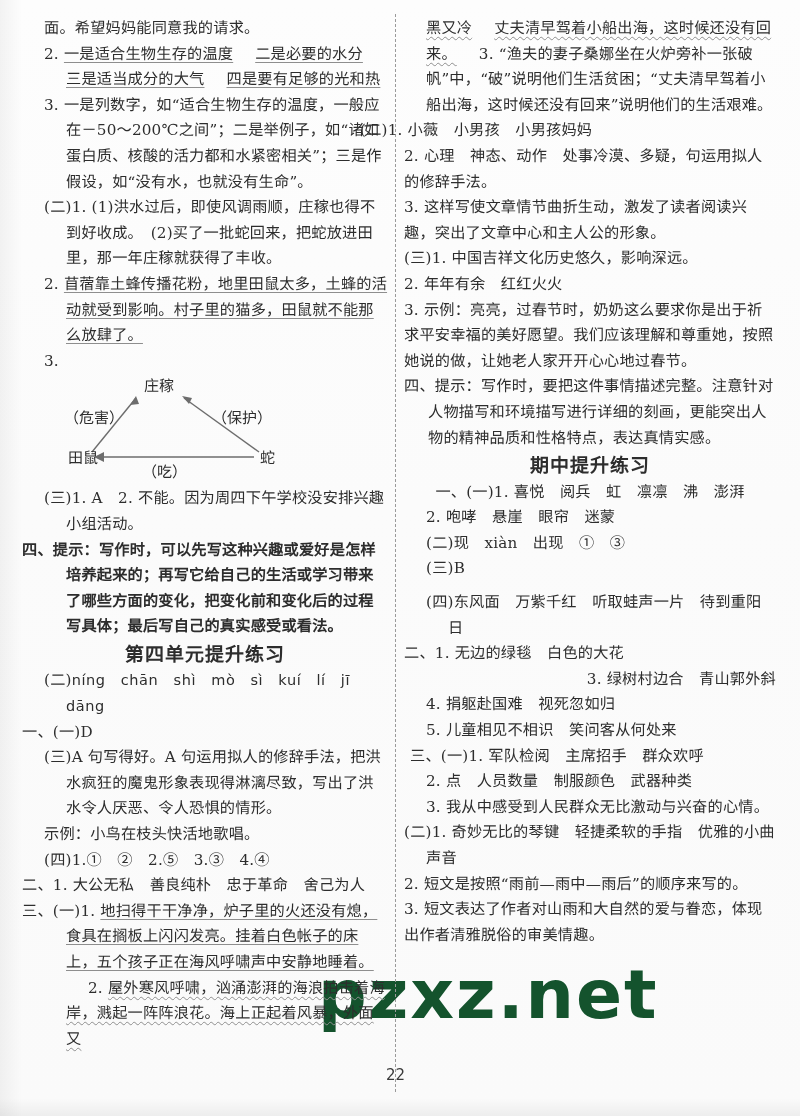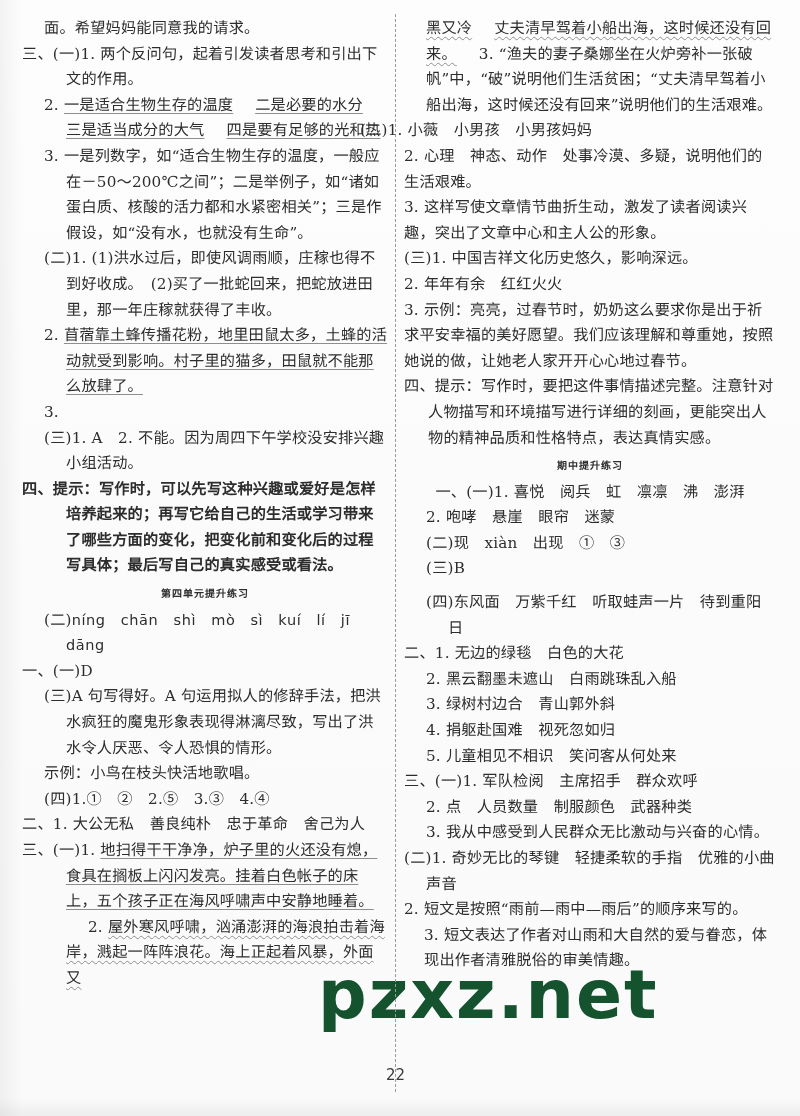--- a/index.html
+++ b/index.html
@@ -82,21 +82,21 @@
     text-indent:-22px;
   }
   .ind{ display:block; padding-left:22px; }
   .ind-wrap{ display:block; padding-left:44px; text-indent:-22px;}
   .flat{ display:block;margin-left:22px; }
 
   .center-title{
     text-align:center;
     font-family:"DejaVu Sans","Liberation Sans",sans-serif;
     font-weight:bold;
-    font-size:10px;
+    font-size:19px;
     letter-spacing:1px;
     margin:2px 0 1px 0;
   }
 
   
   .u{
     text-decoration:underline;
     text-decoration-color:#8e8e8e;
     text-decoration-thickness:1px;
     text-underline-offset:3px;
@@ -147,32 +147,50 @@
 <div class="watermark">pzxz.net</div>
 
 <div class="divider"></div>
 
 <div class="cols">
 
   <div class="col col-left">
 
     <p class="p flat"><span>面。希望妈妈能同意我的请求。</span></p>
 
-    <p class="p hang"><span>三、(一)1.</span> <span>两个反问句，起着引发读者思考和引出下文的作用。</span></p>
 
     <p class="p ind-wrap"><span>2.</span> <span class="u">一是适合生物生存的温度</span><span class="sp-l"></span><span class="u">二是必要的水分</span><span class="sp"></span><span class="u">三是适当成分的大气</span><span class="sp-l"></span><span class="u">四是要有足够的光和热</span></p>
 
     <p class="p ind-wrap"><span>3.</span> <span>一是列数字，如“适合生物生存的温度，一般应在－50～200℃之间”；二是举例子，如“诸如蛋白质、核酸的活力都和水紧密相关”；三是作假设，如“没有水，也就没有生命”。</span></p>
 
     <p class="p hang2"><span>(二)1.</span> <span>(1)洪水过后，即使风调雨顺，庄稼也得不到好收成。　(2)买了一批蛇回来，把蛇放进田里，那一年庄稼就获得了丰收。</span></p>
 
     <p class="p ind-wrap"><span>2.</span> <span class="u">苜蓿靠土蜂传播花粉，地里田鼠太多，土蜂的活动就受到影响。村子里的猫多，田鼠就不能那么放肆了。</span></p>
 
     <div class="ind">
       <span>3.</span>
+      <div class="diagram">
+        <svg width="330" height="110" viewBox="0 0 330 110">
+
+          <line x1="48" y1="78" x2="92" y2="24" stroke="#6d6d6d" stroke-width="1.4"></line>
+          <polygon points="92,22 86,31 95,30" fill="#6d6d6d"></polygon>
+
+          <line x1="215" y1="78" x2="140" y2="24" stroke="#6d6d6d" stroke-width="1.4"></line>
+          <polygon points="138,22 145,30 148,24" fill="#6d6d6d"></polygon>
+
+          <line x1="210" y1="83" x2="55" y2="83" stroke="#6d6d6d" stroke-width="1.4"></line>
+          <polygon points="50,83 60,78 60,88" fill="#6d6d6d"></polygon>
+        </svg>
+        <span class="lbl" style="left:100px;top:0px;">庄稼</span>
+        <span class="lbl" style="left:24px;top:72px;">田鼠</span>
+        <span class="lbl" style="left:216px;top:72px;">蛇</span>
+        <span class="lbl" style="left:20px;top:32px;">（危害）</span>
+        <span class="lbl" style="left:168px;top:32px;">（保护）</span>
+        <span class="lbl" style="left:98px;top:86px;">（吃）</span>
+      </div>
     </div>
 
     <p class="p hang2"><span>(三)1.</span> <span>A　2. 不能。因为周四下午学校没安排兴趣小组活动。</span></p>
 
     <p class="p hang2" style="padding-left:44px;text-indent:-44px;font-weight:bold;"><span>四、</span><span>提示：写作时，可以先写这种兴趣或爱好是怎样培养起来的；再写它给自己的生活或学习带来了哪些方面的变化，把变化前和变化后的过程写具体；最后写自己的真实感受或看法。</span></p>
 
     <p class="center-title">第四单元提升练习</p>
 
     <p class="p ind-wrap" style="text-indent:-22px;"><span>(二)</span><span class="pinyin">níng　chān　shì　mò　sì　kuí　lí　jī　dāng</span></p>
 
@@ -192,21 +210,21 @@
     <p class="p" style="padding-left:44px;text-indent:22px;"><span>2.</span> <span class="uw">屋外寒风呼啸，汹涌澎湃的海浪拍击着海岸，溅起一阵阵浪花。海上正起着风暴，外面又</span></p>
 
   </div>
 
   <div class="col col-right">
 
     <p class="p flat"><span class="uw">黑又冷</span><span class="sp-l"></span><span class="uw">丈夫清早驾着小船出海，这时候还没有回来。</span><span class="sp-l"></span><span>3.</span> <span>“渔夫的妻子桑娜坐在火炉旁补一张破帆”中，“破”说明他们生活贫困；“丈夫清早驾着小船出海，这时候还没有回来”说明他们的生活艰难。</span></p>
 
     <p class="p ind-wrap" style="text-indent:-44px;padding-left:0;"><span>(二)1.</span> <span>小薇　小男孩　小男孩妈妈</span></p>
 
-    <p class="p"><span>2.</span> <span>心理　神态、动作　处事冷漠、多疑，说明他们的生活艰难。</span></p>
+    <p class="p"><span>2.</span> <span>心理　神态、动作　处事冷漠、多疑，句运用拟人的修辞手法。</span></p>
 
     <p class="p"><span>3.</span> <span>这样写使文章情节曲折生动，激发了读者阅读兴趣，突出了文章中心和主人公的形象。</span></p>
 
     <p class="p"><span>(三)1.</span> <span>中国吉祥文化历史悠久，影响深远。</span></p>
 
     <p class="p"><span>2.</span> <span>年年有余　红红火火</span></p>
 
     <p class="p"><span>3.</span> <span>示例：亮亮，过春节时，奶奶这么要求你是出于祈求平安幸福的美好愿望。我们应该理解和尊重她，按照她说的做，让她老人家开开心心地过春节。</span></p>
 
     <p class="p hang2" style="text-indent:-24px;padding-left:24px;"><span>四、</span><span>提示：写作时，要把这件事情描述完整。注意针对人物描写和环境描写进行详细的刻画，更能突出人物的精神品质和性格特点，表达真情实感。</span></p>
@@ -218,37 +236,36 @@
     <p class="p" style="padding-left:22px;"><span>2.</span> <span>咆哮　悬崖　眼帘　迷蒙</span></p>
 
     <p class="p" style="padding-left:22px;"><span>(二)</span><span>现　xiàn　出现　①　③</span></p>
 
     <p class="p" style="padding-left:22px;"><span>(三)</span><span>B</span></p>
 
     <p class="p" style="padding-left:44px;text-indent:-22px;margin-top:8px;"><span>(四)</span><span>东风面　万紫千红　听取蛙声一片　待到重阳日</span></p>
 
     <p class="p hang2" style="text-indent:-44px;padding-left:44px;"><span>二、1.</span> <span>无边的绿毯　白色的大花</span></p>
 
-    <p class="p" style="padding-left:44px;text-indent:-22px;"><span>2.</span> <span>黑云翻墨未遮山　白雨跳珠乱入船</span></p>
-
-    <p class="p" style="padding-left:44px;text-indent:-22px;"><span>3.</span> <span>绿树村边合　青山郭外斜</span></p>
+
+    <p class="p" style="padding-left:44px;text-indent:-22px;text-align:right;"><span>3.</span> <span>绿树村边合　青山郭外斜</span></p>
 
     <p class="p" style="padding-left:44px;text-indent:-22px;"><span>4.</span> <span>捐躯赴国难　视死忽如归</span></p>
 
     <p class="p" style="padding-left:44px;text-indent:-22px;"><span>5.</span> <span>儿童相见不相识　笑问客从何处来</span></p>
 
-    <p class="p hang2" style="text-indent:-48px;padding-left:48px;"><span>三、(一)1.</span> <span>军队检阅　主席招手　群众欢呼</span></p>
+    <p class="p hang2" style="text-indent:-48px;padding-left:48px;margin-left:6px;"><span>三、(一)1.</span> <span>军队检阅　主席招手　群众欢呼</span></p>
 
     <p class="p" style="padding-left:44px;text-indent:-22px;"><span>2.</span> <span>点　人员数量　制服颜色　武器种类</span></p>
 
     <p class="p" style="padding-left:44px;text-indent:-22px;"><span>3.</span> <span>我从中感受到人民群众无比激动与兴奋的心情。</span></p>
 
     <p class="p" style="padding-left:22px;text-indent:-22px;"><span>(二)1.</span> <span>奇妙无比的琴键　轻捷柔软的手指　优雅的小曲　声音</span></p>
 
     <p class="p" style="padding-left:0;"><span>2.</span> <span>短文是按照“雨前—雨中—雨后”的顺序来写的。</span></p>
 
-    <p class="p" style="padding-left:0;margin-left:20px;"><span>3.</span> <span>短文表达了作者对山雨和大自然的爱与眷恋，体现出作者清雅脱俗的审美情趣。</span></p>
+    <p class="p" style="padding-left:0;"><span>3.</span> <span>短文表达了作者对山雨和大自然的爱与眷恋，体现出作者清雅脱俗的审美情趣。</span></p>
 
   </div>
 
 </div>
 
 <div class="pagenum">22</div>
 
 </body></html>

